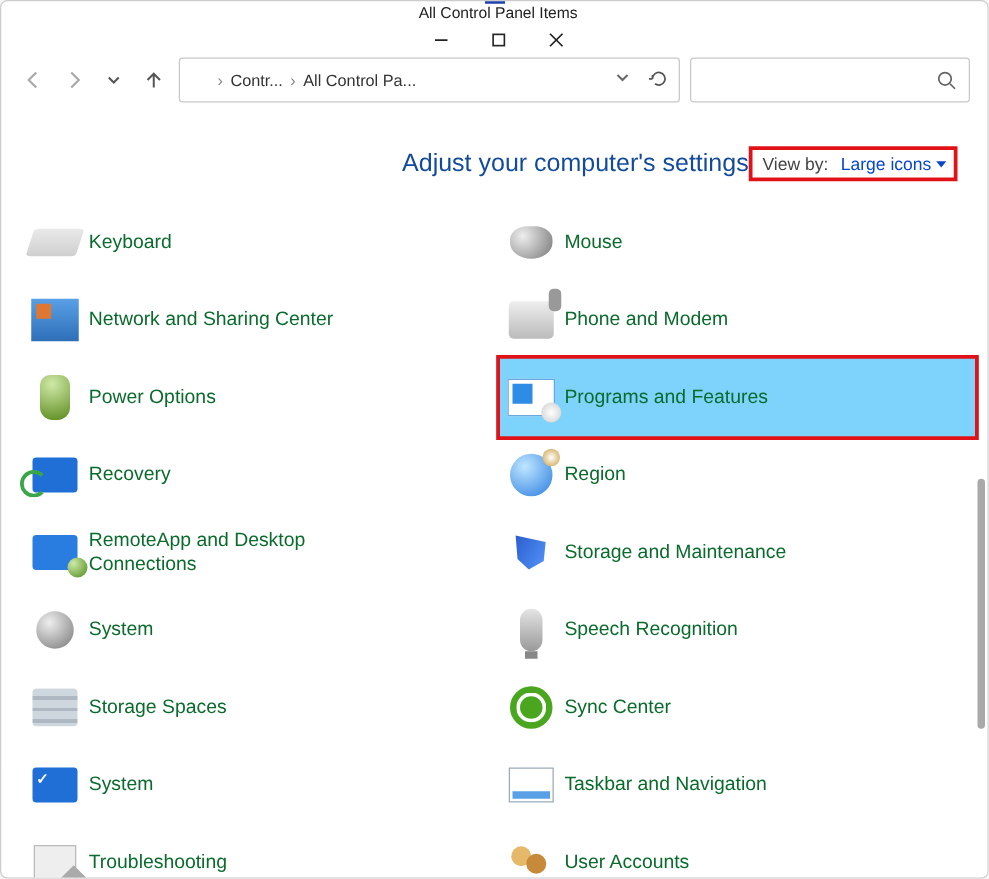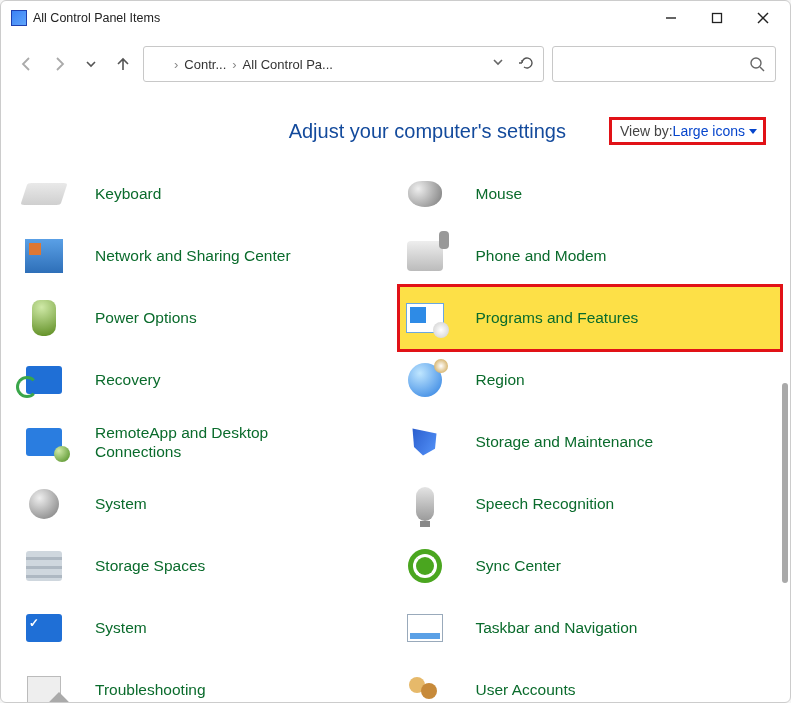--- a/index.html
+++ b/index.html
@@ -19,20 +19,21 @@
     border: 1px solid #ccc;
     border-radius: 6px;
     display: flex;
     flex-direction: column;
   }
   .titlebar {
     height: 34px;
     display: flex;
     align-items: center;
     padding: 0 4px 0 10px;
+    flex-direction: column;
   }
   .titlebar .app-icon {
     width: 16px; height: 16px;
     background: linear-gradient(135deg,#3b82f6,#60a5fa);
     border: 1px solid #1e40af;
     margin-right: 6px;
   }
   .titlebar .title { font-size: 12.5px; color: #222; flex: 0 0 auto; }
   .titlebar .spacer { flex: 1; }
   .title-controls { display: flex; }
@@ -82,49 +83,48 @@
   }
   .heading-row .heading {
     font-size: 20px;
     color: #134a9c;
     flex:1;
     text-align:right;
   }
   .viewby-wrap {
     border: 3px solid #e11217;
     padding: 3px 6px 3px 8px;
-    display:flex; align-items:center; 
+    display:flex; align-items:center; gap:10px;
     font-size: 14px;
-    margin-left: 43px;
   }
   .viewby-wrap .lbl { color:#444; }
   .viewby-wrap .val { color:#0645cc; display:flex; align-items:center; gap:4px;justify-content:center; }
   .viewby-wrap .tri { display:inline-block; width:0;height:0;border-left:4px solid transparent;border-right:4px solid transparent;border-top:5px solid #0645cc; }
   .content {
     flex:1;
     position:relative;
     overflow:hidden;
     margin-top:14px;
   }
   .grid {
     display:grid;
     grid-template-columns: 1fr 1fr;
     column-gap: 0;
     padding: 0 10px 0 18px;
   }
   .item {
     display:flex;
     align-items:center;
-    gap:30px;
+    gap:6px;
     padding: 8px 6px 8px 4px;
     min-height: 62px;
   }
   .item.hl {
     border: 3px solid #e11217;
-    background: #fde047;
+    background: #7dd3fc;
     margin:-3px;
     padding: 8px 6px 8px 4px;
   }
   .icon {
     width: 42px; height: 42px;
     display:flex; align-items:center; justify-content:center;
     flex-shrink:0;
   }
   .label {
     color: #0a6b2c;

